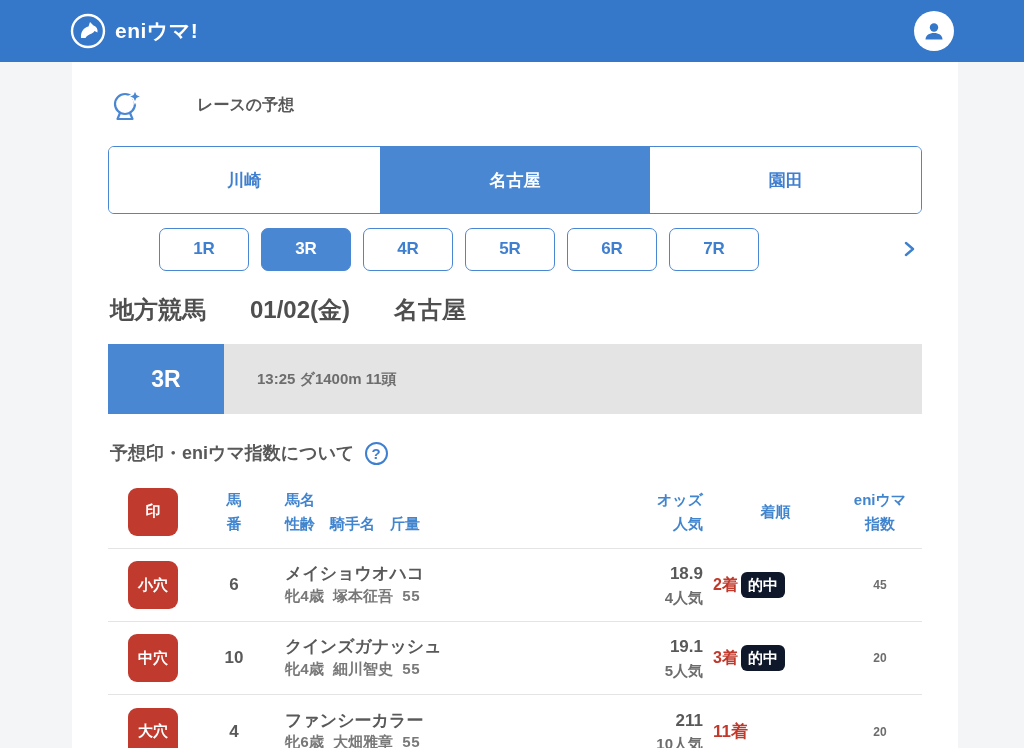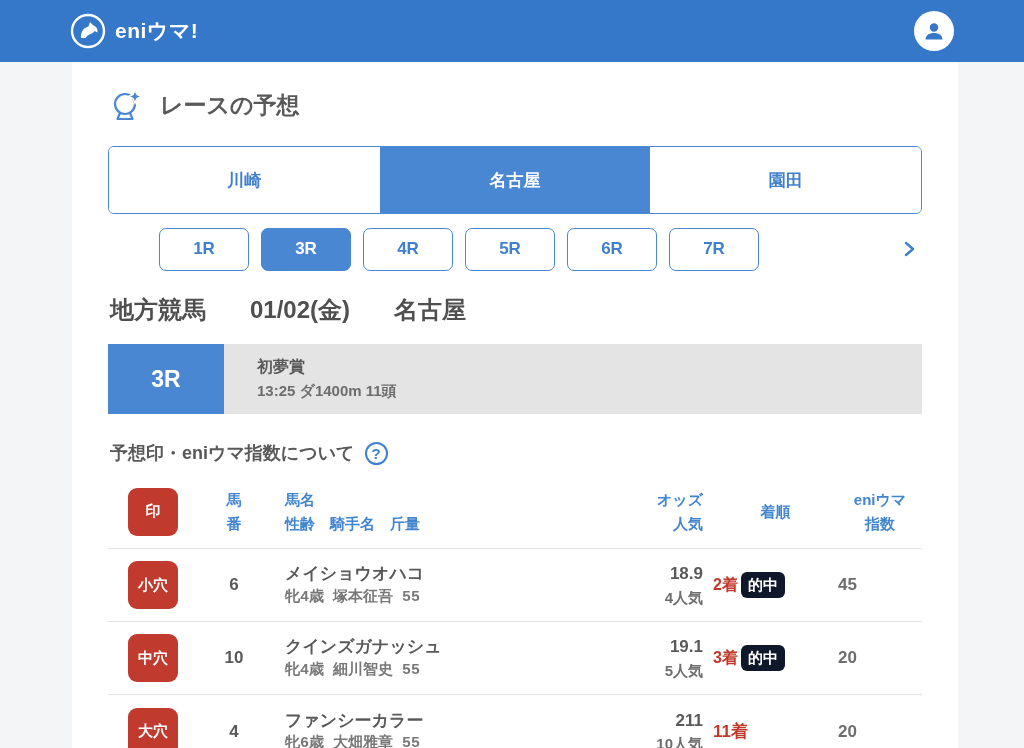--- a/index.html
+++ b/index.html
@@ -21,21 +21,21 @@
   .user-btn {
     width:40px; height:40px; border-radius:50%; background:#fff; border:none;
     display:flex; align-items:center; justify-content:center; cursor:pointer;
   }
   
   .card {
     margin-left:72px; width:886px; min-height:686px;
     background:#fff; padding:26px 36px 0 36px;
   }
   .section-head { display:flex; align-items:center; gap:16px; padding-left:2px; }
-  .section-title { font-size:23px; font-weight:bold; color:#595959; }
+  .section-title { font-size:16px; font-weight:bold; color:#595959;margin-left:37px; }
   
   .track-tabs {
     margin-top:24px; height:68px; display:flex;
     border:1.5px solid #4a87d3; border-radius:6px; overflow:hidden; background:#fff;
   }
   .track-tab {
     flex:1; display:flex; align-items:center; justify-content:center;
     font-size:17px; font-weight:bold; color:#3f7fd0; background:#fff;
     border:none; cursor:pointer;
   }
@@ -98,21 +98,21 @@
   .cell-name .l2 { font-size:15px; font-weight:bold; color:#787878; line-height:1.5;font-family:Liberation Mono, monospace; }
   .cell-odds .l1 { font-size:17px; font-weight:bold; color:#595959; line-height:1.5; }
   .cell-odds .l2 { font-size:15px; font-weight:bold; color:#6d6d6d; line-height:1.5; }
   .cell-result { display:flex; flex-direction:row; align-items:center; gap:3px; }
   .result-rank { color:#c0392b; font-size:16px; font-weight:bold; }
   .result-rank.big { font-size:17px; }
   .hit-badge {
     background:#0f172a; color:#fff; font-size:15px; font-weight:bold;
     border-radius:6px; padding:3px 7px; line-height:1.3;
   }
-  .cell-index { font-size:17px; font-weight:bold; color:#6d6d6d; text-align:left; }
+  .cell-index { font-size:12px; font-weight:bold; color:#6d6d6d; text-align:center; }
 </style>
 </head>
 <body>
 
 <header class="appbar">
   <div class="logo">
     <svg class="logo-badge" viewBox="0 0 36 36">
       <circle cx="18" cy="18" r="16" fill="none" stroke="#ffffff" stroke-width="2.4"></circle>
       <path d="M11 25 C10.5 19 13.5 14.5 18.5 13.5 L20 9 L23.5 12.5 C26.5 13.5 28 16 27.5 19.5 L24.5 18 C22.5 21.5 17.5 21 15.5 25 Z" fill="#ffffff"></path>
     </svg>
@@ -159,21 +159,20 @@
 
   <div class="race-meta">
     <span>地方競馬</span>
     <span>01/02(金)</span>
     <span>名古屋</span>
   </div>
 
   <div class="race-bar">
     <div class="race-bar-no">3R</div>
     <div class="race-bar-body">
-      <span class="race-bar-name">初夢賞</span>
       <span class="race-bar-details">13:25 ダ1400m 11頭</span>
     </div>
   </div>
 
   <div class="about-line">
     <span class="about-label">予想印・eniウマ指数について</span>
     <span class="help-icon">?</span>
   </div>
 
   <div class="ptable">

